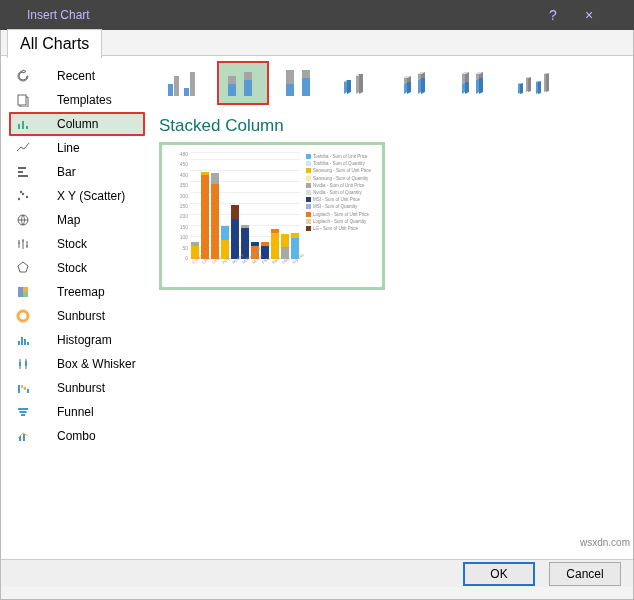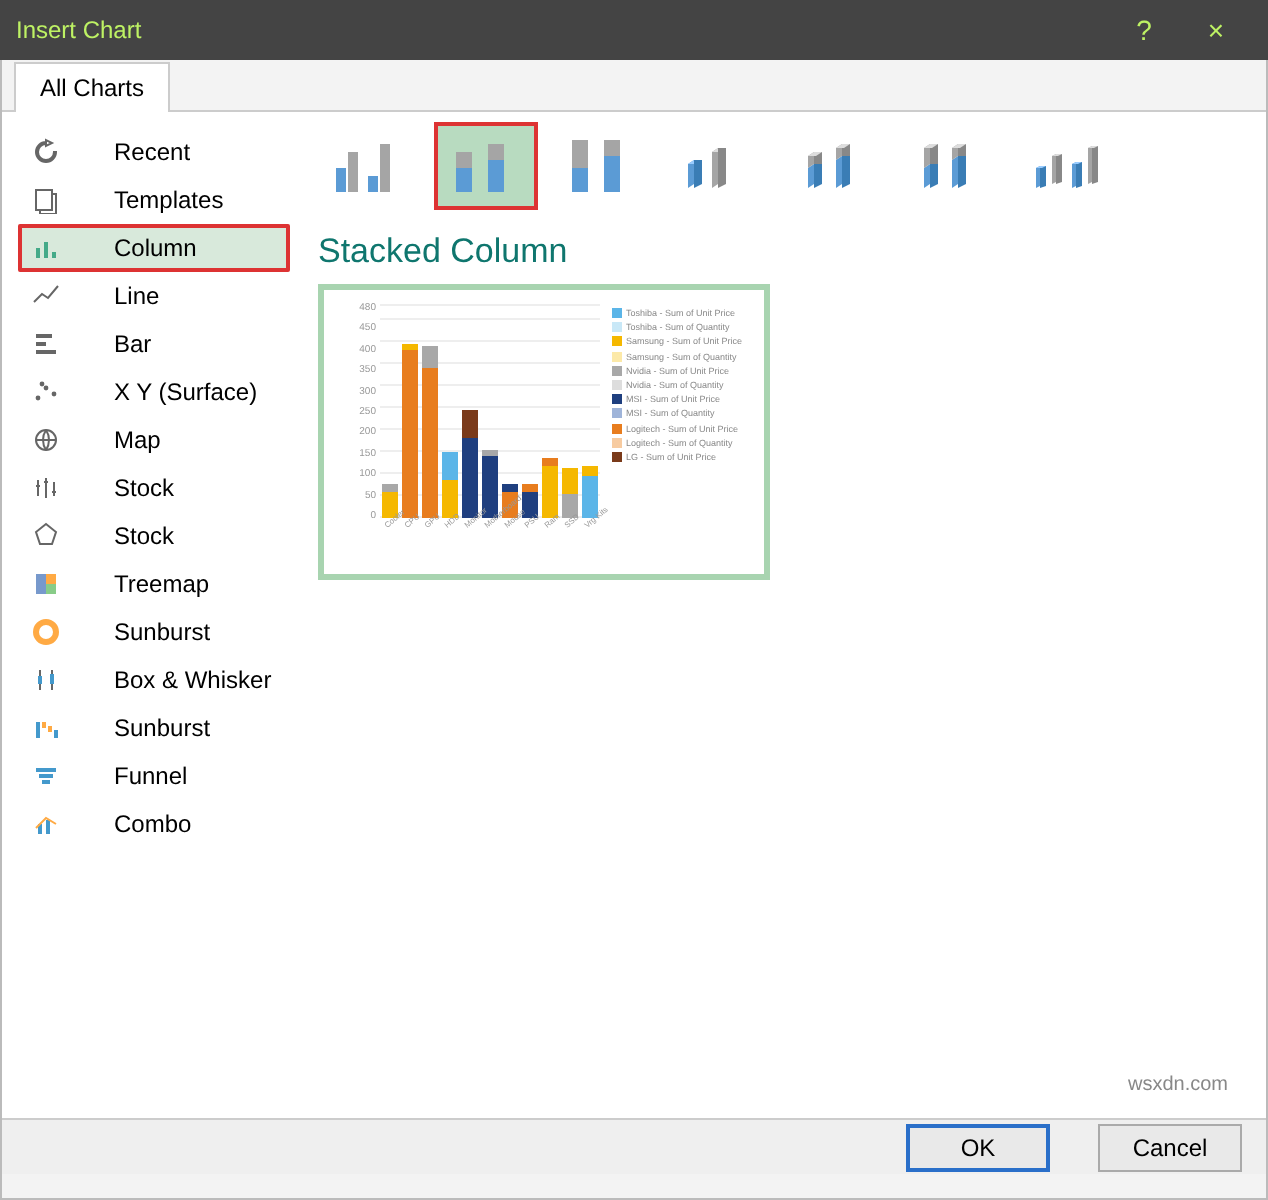--- a/index.html
+++ b/index.html
@@ -1,45 +1,45 @@
 <!DOCTYPE html>
 <html><head>
 <meta charset="utf-8">
 <style>
 * { box-sizing: border-box; margin: 0; padding: 0; font-family: "Segoe UI", Arial, sans-serif; }
 body { background: #fff; width: 634px; height: 600px; overflow: hidden; position: relative; }
 
-.titlebar { background: #444; color: #bef264; height: 30px; display: flex; align-items: center; padding: 0 8px; font-size: 12px; }
+.titlebar { background: #444; color: #c4b5fd; height: 30px; display: flex; align-items: center; padding: 0 27px; font-size: 12px; }
 .titlebar .title { flex: 1; }
 .titlebar .btn { width: 36px; text-align: center; font-size: 14px; cursor: pointer; }
 
 .dialog { border: 1px solid #bbb; border-top: none; position: absolute; top: 30px; left: 0; right: 0; bottom: 0; background: #f3f3f3; }
 
-.tabs { height: 26px; border-bottom: 1px solid #ccc; display: flex; align-items: center; padding-left: 6px; font-size: 12px; }
+.tabs { height: 26px; border-bottom: 1px solid #ccc; display: flex; align-items: center; padding-left: 6px; font-size: 16px; }
 .tab { background: #fff; border: 1px solid #ccc; border-bottom: none; padding: 5px 12px; position: relative; top: 1px; }
 
 .body { display: flex; height: calc(100% - 26px - 40px); background: #fff; }
 
 .sidebar { width: 148px; padding: 8px 0; font-size: 12px; }
 .item { display: flex; align-items: center; height: 24px; padding: 0 8px 0 14px; cursor: pointer; gap: 26px; }
 .item.selected { background: #d8e9db; border: 2px solid #d33; margin-left: 8px; margin-right: 4px; padding-left: 4px; border-radius: 1px; }
 .item .ico { width: 16px; height: 16px; display: flex; align-items: center; justify-content: center; color: #555; }
 
 .main { flex: 1; padding: 2px 10px 10px 10px; }
 .subtype-row { display: flex; gap: 6px; align-items: center; height: 50px; }
 .subtype { width: 52px; height: 44px; border: 1px solid transparent; display: flex; align-items: center; justify-content: center; cursor: pointer; }
 .subtype.selected { border: 2px solid #d33; background: #b8dbc0; }
 .chart-title { font-size: 17px; color: #0f766e; margin: 8px 0 6px 0; font-weight: 400; }
 .preview { width: 226px; height: 148px; background: #fff; border: 3px solid #a8d4b0; padding: 4px; position: relative; }
 
-.footer { height: 28px; border-top: 1px solid #ccc; display: flex; align-items: center; justify-content: flex-end; padding: 0 12px; gap: 24px; background: #efefef; }
+.footer { height: 28px; border-top: 1px solid #ccc; display: flex; align-items: center; justify-content: flex-end; padding: 0 12px; gap: 14px; background: #efefef; }
 .fbtn { min-width: 72px; height: 24px; font-size: 12px; background: #e9e9e9; border: 1px solid #aaa; cursor: pointer; }
 .fbtn.primary { border: 2px solid #2a6fc9; }
 
-.watermark { position: absolute; right: 20px; bottom: 52px; font-size: 10px; color: #888; }
+.watermark { position: absolute; right: 4px; bottom: 52px; font-size: 10px; color: #888; }
 
 
 .plot { position: absolute; left: 12px; top: 6px; width: 128px; height: 126px; }
 .yaxis { position: absolute; left: 0; top: 0; width: 14px; height: 110px; display: flex; flex-direction: column; justify-content: space-between; font-size: 5px; color: #999; text-align: right; }
 .grid { position: absolute; left: 16px; top: 2px; width: 110px; height: 106px; }
 .grid .hl { position: absolute; left: 0; right: 0; border-top: 1px solid #eee; }
 .bars { position: absolute; left: 16px; top: 2px; width: 110px; height: 106px; display: flex; align-items: flex-end; justify-content: space-around; }
 .barcol { width: 8px; display: flex; flex-direction: column-reverse; }
 .seg { width: 100%; }
 .xaxis { position: absolute; left: 16px; top: 110px; width: 110px; display: flex; justify-content: space-around; font-size: 4px; color: #999; }
@@ -111,21 +111,21 @@
         </div>
       <div class="item">
           <span class="ico">
             <svg width="14" height="14" viewBox="0 0 14 14">
               <circle cx="3" cy="10" r="1.2" fill="#666"></circle>
               <circle cx="7" cy="5" r="1.2" fill="#666"></circle>
               <circle cx="11" cy="8" r="1.2" fill="#666"></circle>
               <circle cx="5" cy="3" r="1.2" fill="#666"></circle>
             </svg>
           </span>
-          <span>X Y (Surface)</span>
+          <span>X Y (Scatter)</span>
         </div>
       <div class="item">
           <span class="ico">
             <svg width="14" height="14" viewBox="0 0 14 14">
               <circle cx="7" cy="7" r="5" fill="none" stroke="#666"></circle>
               <path d="M2 7h10M7 2c2 3 2 7 0 10M7 2c-2 3-2 7 0 10" fill="none" stroke="#666"></path>
             </svg>
           </span>
           <span>Map</span>
         </div>
@@ -156,20 +156,31 @@
           </span>
           <span>Treemap</span>
         </div>
       <div class="item">
           <span class="ico">
             <svg width="14" height="14" viewBox="0 0 14 14">
               <circle cx="7" cy="7" r="5" fill="none" stroke="#fa4" stroke-width="3"></circle>
             </svg>
           </span>
           <span>Sunburst</span>
+        </div>
+      <div class="item">
+          <span class="ico">
+            <svg width="14" height="14" viewBox="0 0 14 14">
+              <rect x="2" y="8" width="2" height="4" fill="#49c"></rect>
+              <rect x="5" y="4" width="2" height="8" fill="#49c"></rect>
+              <rect x="8" y="6" width="2" height="6" fill="#49c"></rect>
+              <rect x="11" y="9" width="2" height="3" fill="#49c"></rect>
+            </svg>
+          </span>
+          <span>Histogram</span>
         </div>
       <div class="item">
           <span class="ico">
             <svg width="14" height="14" viewBox="0 0 14 14">
               <path d="M4 2v10M10 2v10" stroke="#666"></path>
               <rect x="3" y="5" width="2" height="4" fill="#49c"></rect>
               <rect x="9" y="4" width="2" height="5" fill="#49c"></rect>
             </svg>
           </span>
           <span>Box &amp; Whisker</span>

